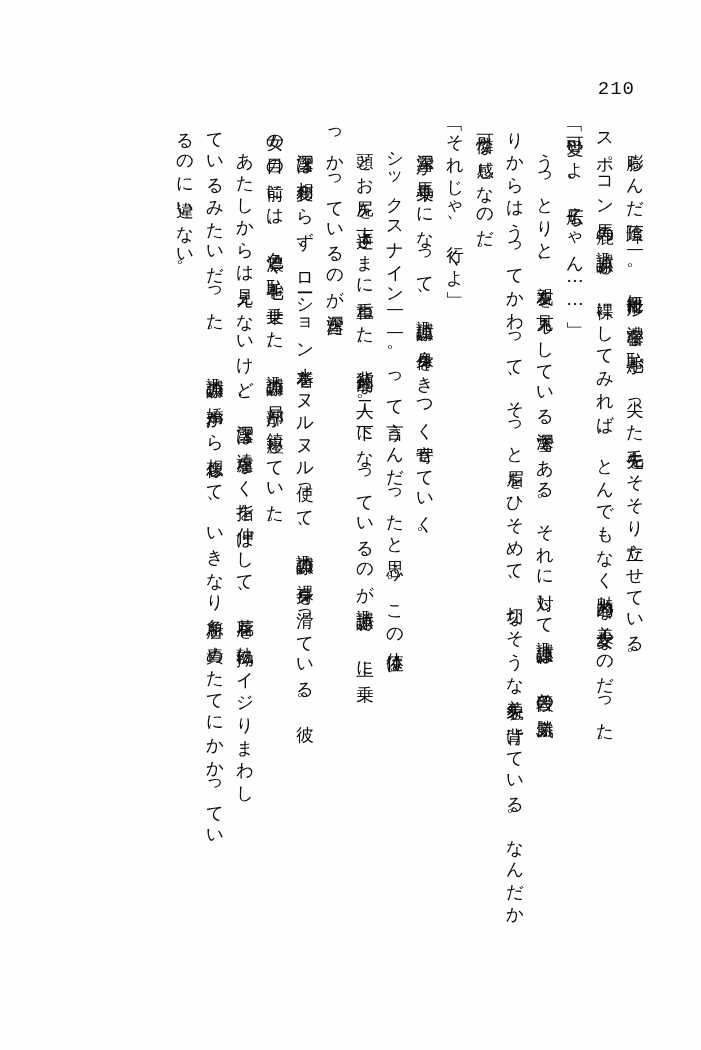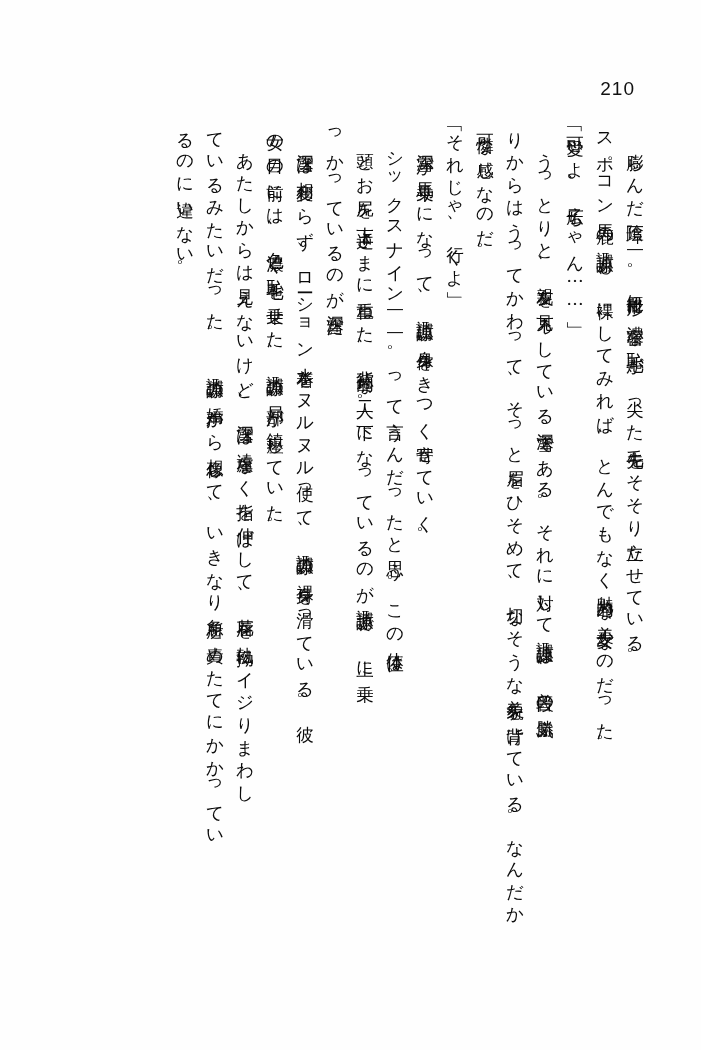--- a/index.html
+++ b/index.html
@@ -22,21 +22,21 @@
     background: #fefefe;
   }
 
   
   .page-number {
     position: absolute;
     top: 78px;
     right: 66px;
     font-size: 19px;
     letter-spacing: 1px;
-    font-family: Liberation Sans, sans-serif;
+    font-family: Liberation Mono, monospace;
     color: #111;
   }
 
   
   .text-block {
     position: absolute;
     top: 120px;
     right: 58px;
     left: 52px;
     bottom: 30px;

